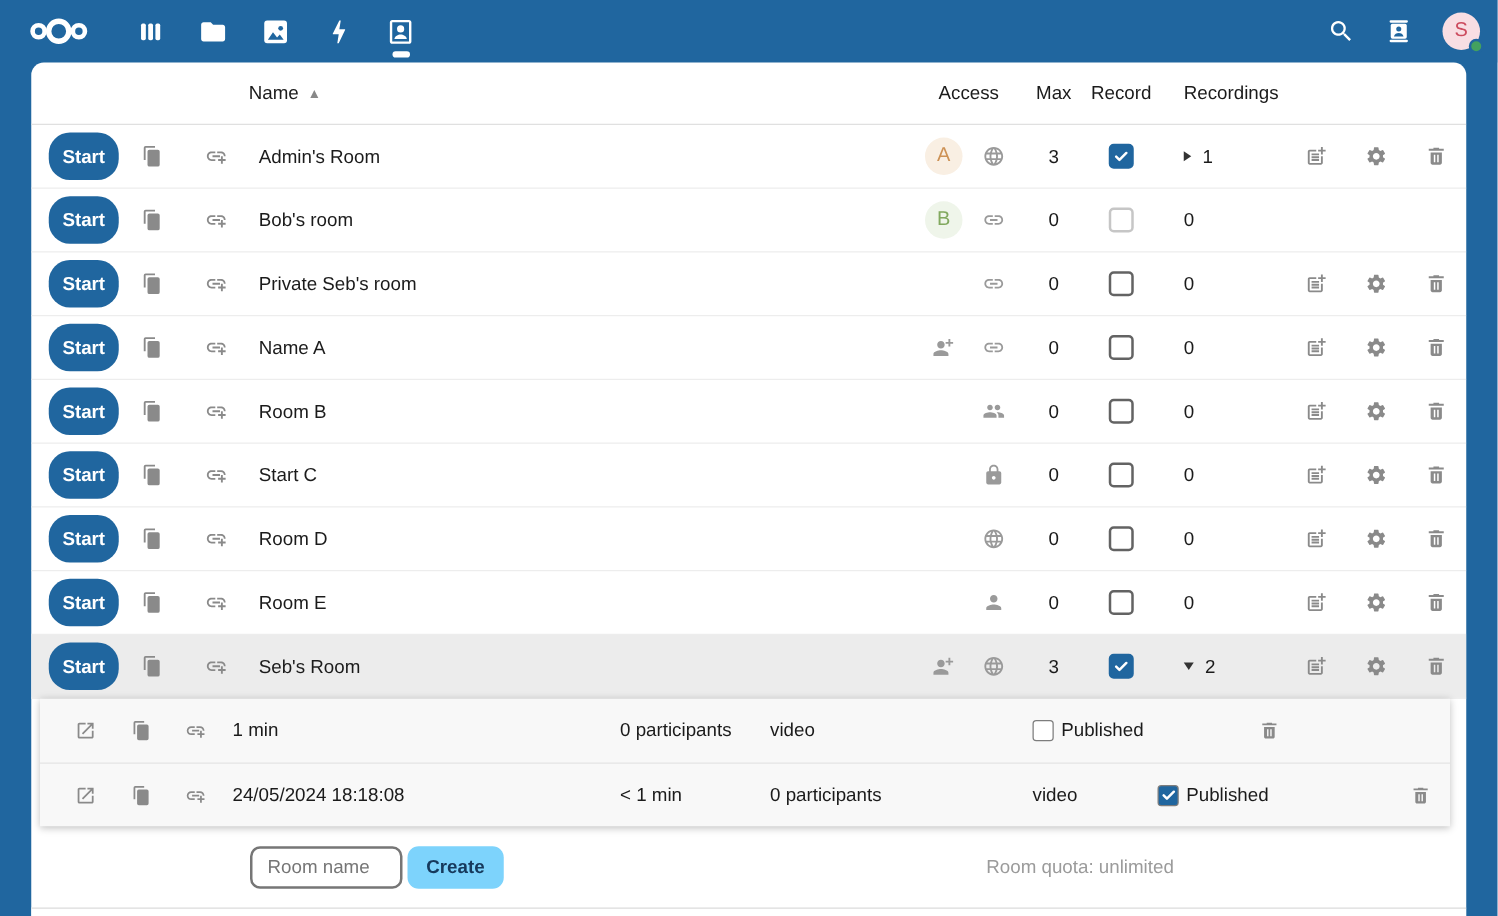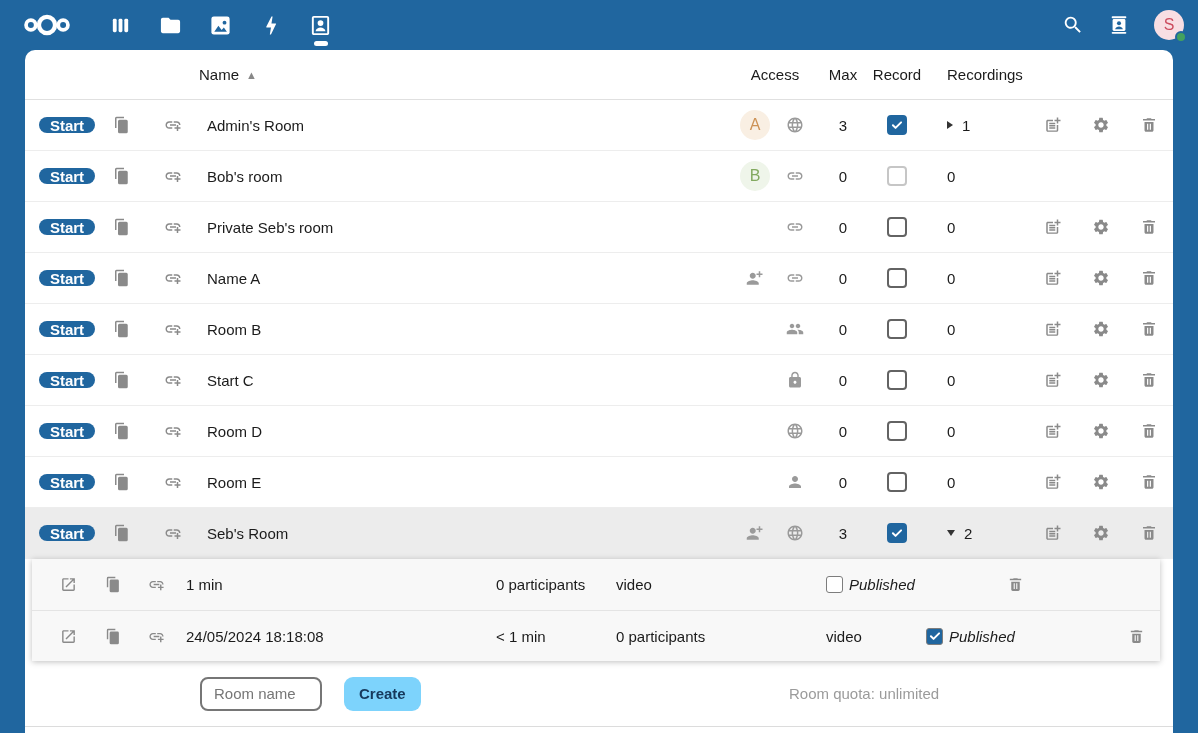--- a/index.html
+++ b/index.html
@@ -31,21 +31,21 @@
   .thead .h-name{grid-column:4; display:flex; align-items:center; gap:7px;}
   .sort-arrow{color:#888; font-size:11px;}
   .h-center{text-align:center;}
   .h-recordings{padding-left:24px;}
 
   .cell{display:flex; align-items:center; justify-content:center; height:100%;}
   .c-name{justify-content:flex-start; padding-left:8px;}
   .c-recordings{justify-content:flex-start; padding-left:24px; gap:9px; cursor:pointer;}
   .row.selected{background:var(--selected);}
 
-  .start-btn{background:var(--brand); color:#fff; font-weight:bold; font-size:15px; border:none; border-radius:17px; width:56px; height:16px; cursor:pointer; font-family:inherit;}
+  .start-btn{background:var(--brand); color:#fff; font-weight:bold; font-size:15px; border:none; border-radius:17px; width:56px; height:38px; cursor:pointer; font-family:inherit;}
   .icon-btn{width:18px;height:18px;color:var(--icon);cursor:pointer;}
   .icon-btn.small{width:17px;height:17px;}
   .access-ic{width:18px;height:18px;color:#9a9a9a;}
   .shared-ic{width:18px;height:18px;color:#9a9a9a;}
   .avatar{width:30px;height:30px;border-radius:50%;display:flex;align-items:center;justify-content:center;font-size:16px;}
 
   .checkbox{width:20px;height:20px;border:2px solid #636363;border-radius:4px;background:#fff;cursor:pointer;display:flex;align-items:center;justify-content:center;}
   .checkbox.disabled{border-color:#c6c6c6;}
   .checkbox.checked{background:var(--brand);border-color:var(--brand);}
   .checkbox.checked svg{width:14px;height:14px;}
@@ -53,25 +53,25 @@
 
   .tri{width:0;height:0;display:none;}
   .tri.collapsed{display:block;border-top:4.5px solid transparent;border-bottom:4.5px solid transparent;border-left:6px solid #333;}
   .tri.expanded{display:block;border-left:4.5px solid transparent;border-right:4.5px solid transparent;border-top:6px solid #333;}
 
   
   .subtable{width:1128px; margin-left:7px; background:var(--subtable); box-shadow:0 1px 6px rgba(0,0,0,0.25);}
   .sub-row{display:grid; grid-template-columns:44px 44px 44px 310px 120px 210px 100px 1fr 48px; padding-left:14px; align-items:center; height:51px;}
   .sub-row + .sub-row{border-top:1px solid #e4e4e4;}
   .sub-left{justify-content:flex-start; padding-left:8px; gap:6px;}
-  .published-label{color:var(--text);font-style:italic;}
+  .published-label{color:var(--text);}
 
   
   .footer{flex:1; display:flex; align-items:center; position:relative;}
-  .create-form{display:flex; align-items:center; gap:22px; margin-left:175px;}
+  .create-form{display:flex; align-items:center; gap:4px; margin-left:175px;}
   .room-input{width:122px;height:34px;border:2px solid #767676;border-radius:8px;padding:0 12px;font-size:15px;font-family:inherit;color:#333;outline:none;}
   .room-input::placeholder{color:#767676;}
   .create-btn{height:34px;padding:0 15px;border:none;border-radius:9px;background:#7dd3fc;color:#16395c;font-weight:bold;font-size:15px;cursor:pointer;font-family:inherit;}
   .quota{position:absolute;left:764px;color:#9b9b9b;}
   .bottom-strip{height:7px;border-top:1px solid #dcdcdc;background:#fff;}
 </style>
 </head>
 <body>
 
 <header class="topbar">

